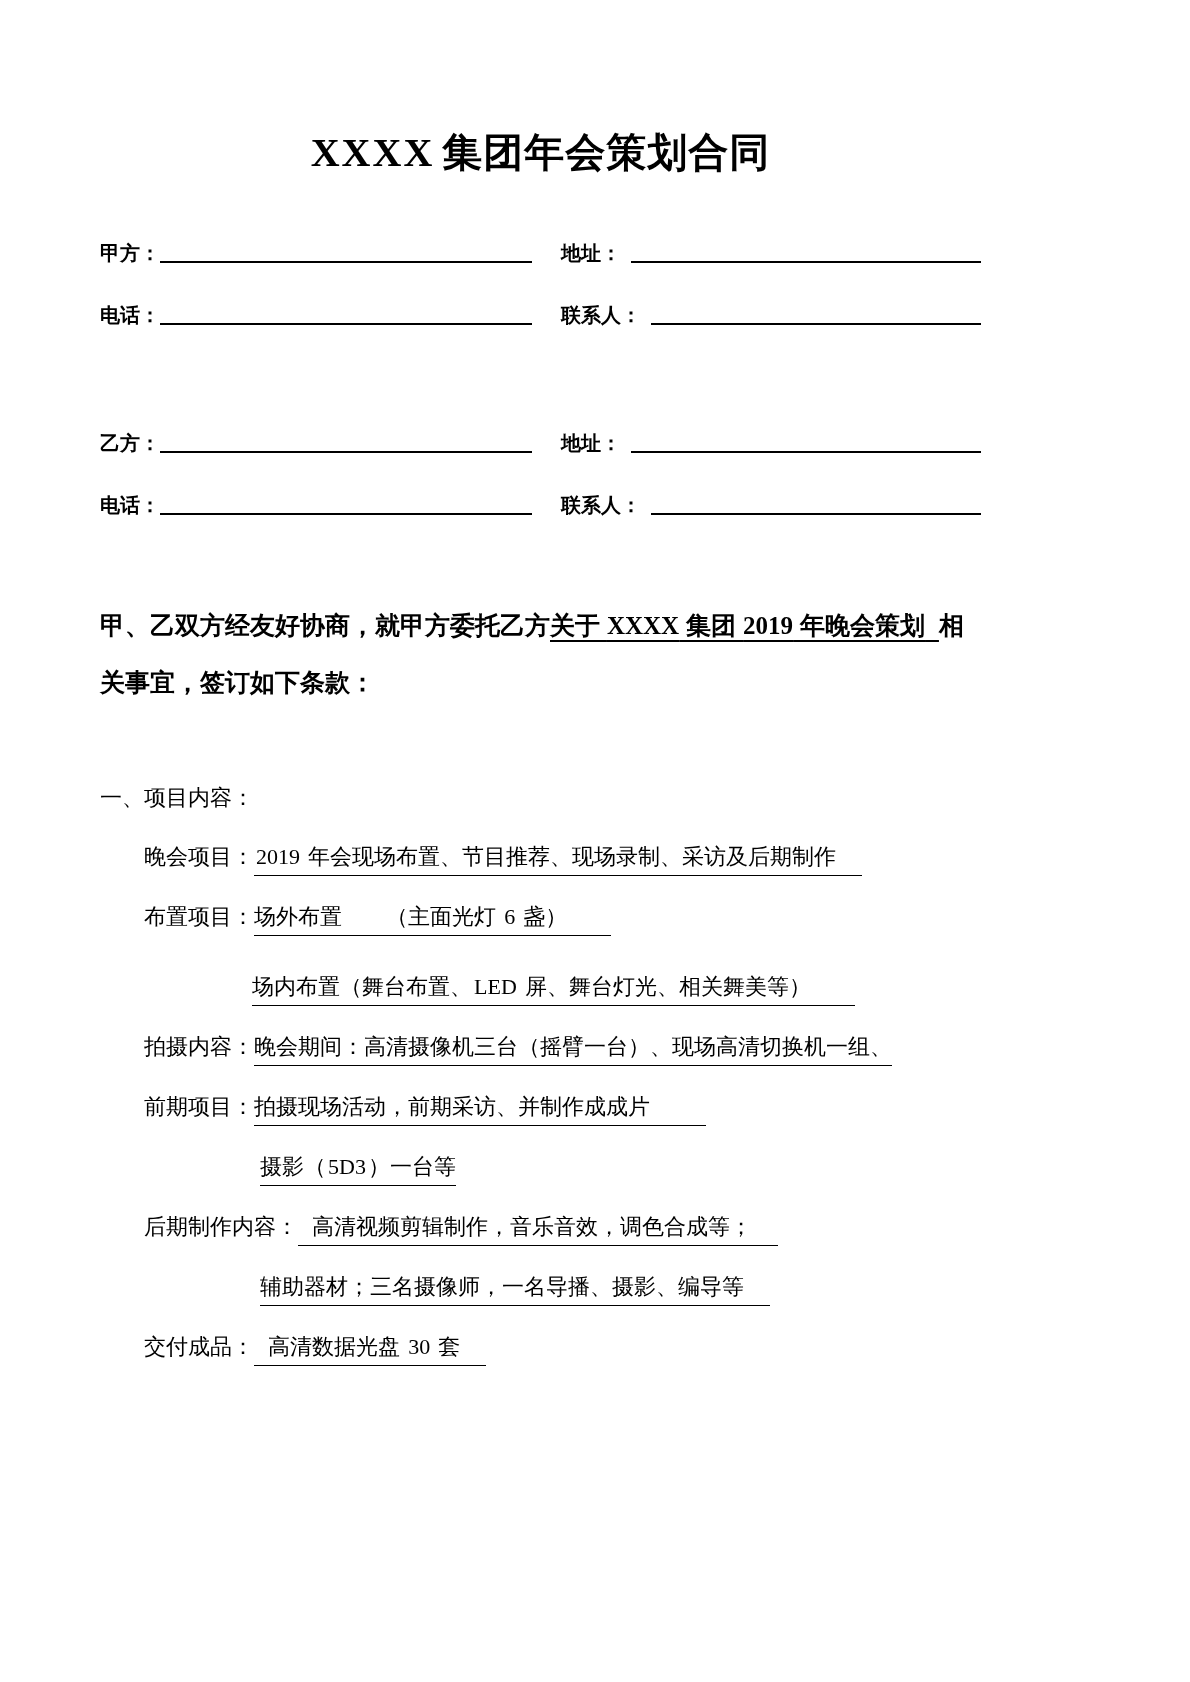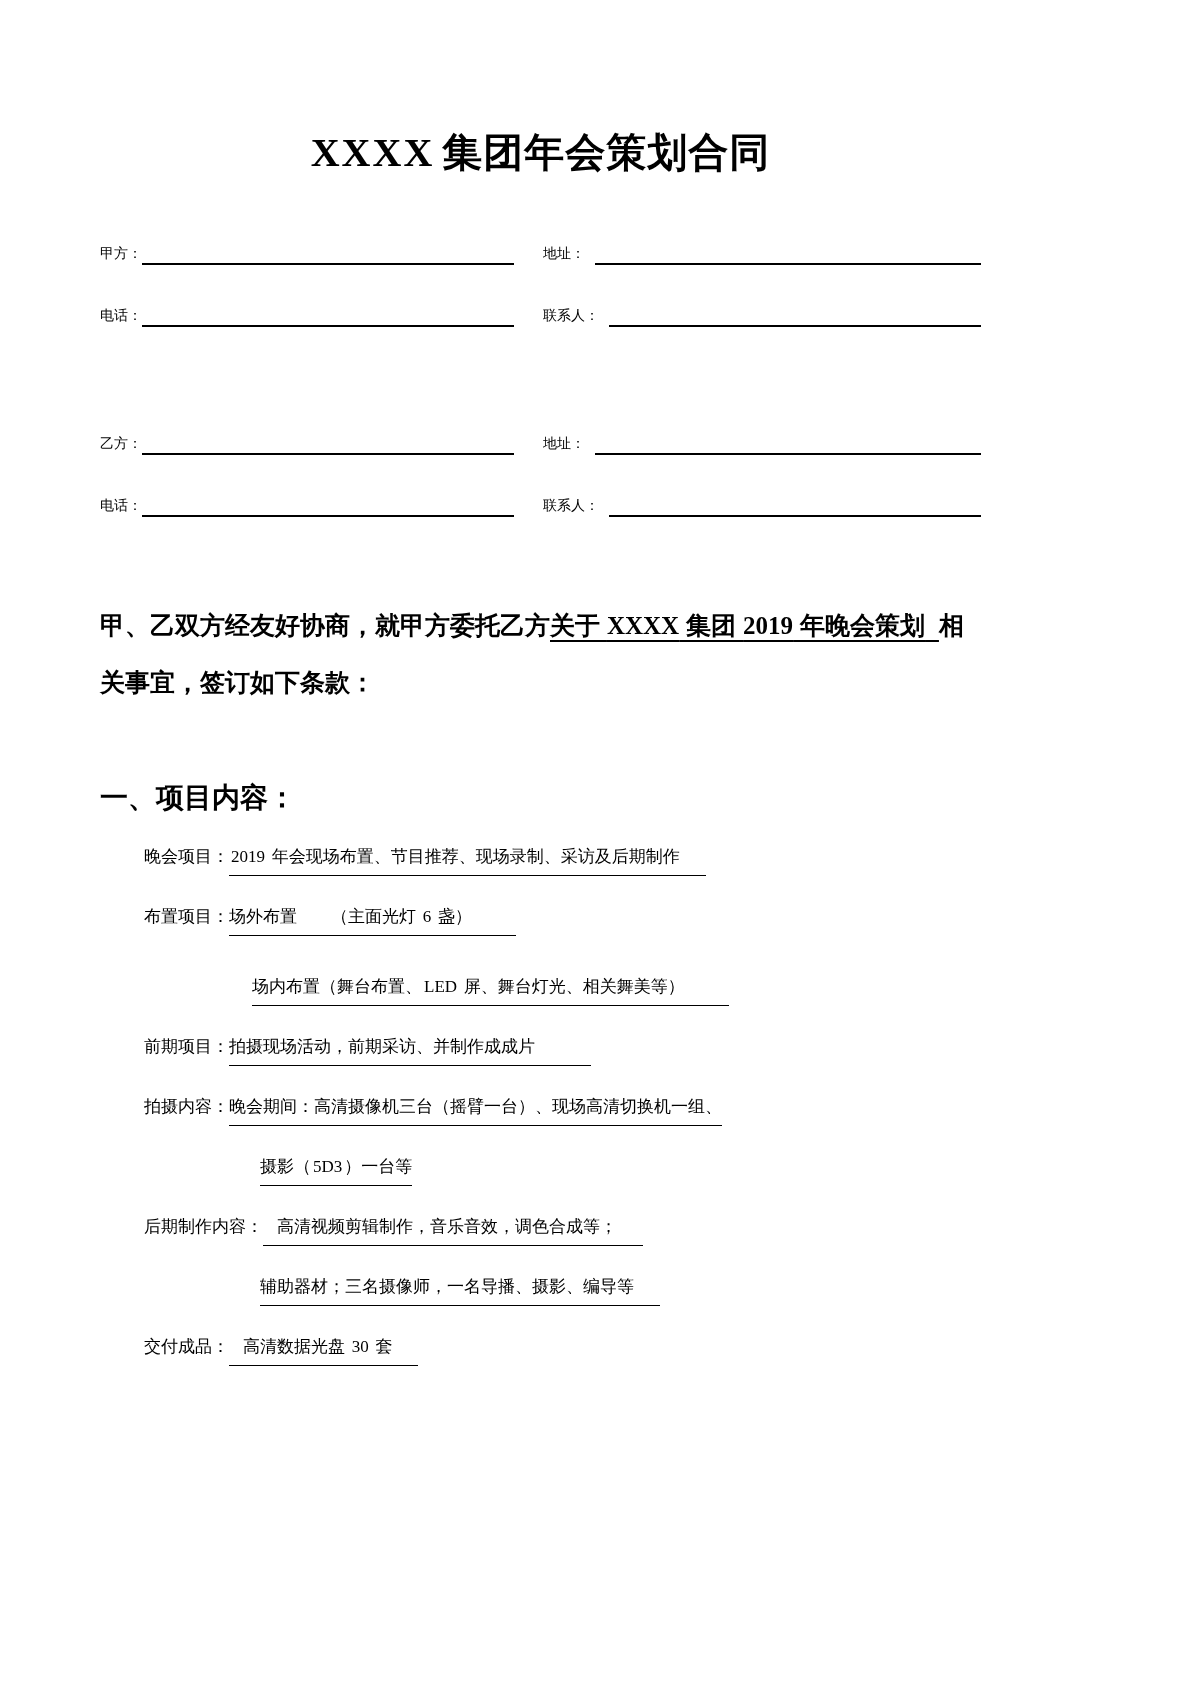--- a/index.html
+++ b/index.html
@@ -43,23 +43,22 @@
 
   
   .party-block {
     margin-top: 62px;
   }
   .party-block.second {
     margin-top: 100px;
   }
   .form-row {
     display: flex;
-    align-items: flex-end;
-    font-size: 14px;
-    font-weight: normal;
+    font-size: 20px;
+    font-weight: bold;
     line-height: 28px;
     margin-bottom: 34px;
     white-space: nowrap;
   }
   .form-label {
     flex: 0 0 auto;
   }
   .blank-line {
     flex: 1 1 auto;
     border-bottom: 2px solid #000;
@@ -91,33 +90,33 @@
     text-underline-offset: 6px;
   }
   .intro .lat {
     font-family: "Liberation Serif", "DejaVu Serif", serif;
     font-weight: bold;
   }
 
   
   .section-heading {
     margin-top: 72px;
-    font-size: 28px;
-    font-weight: bold;
+    font-size: 22px;
+    font-weight: normal;
     line-height: 32px;
   }
 
   
   .items {
     margin-top: 28px;
   }
   .item-row {
     display: flex;
     align-items: baseline;
-    font-size: 17px;
+    font-size: 22px;
     line-height: 30px;
     margin-bottom: 26px;
     padding-left: 44px;
     white-space: nowrap;
   }
   .item-row.cont {
     padding-left: 152px;
     margin-top: 36px;
   }
   .item-row.cont2 {
@@ -194,29 +193,29 @@
     <div class="item-row">
       <span class="item-label">布置项目：</span>
       <span class="item-value pad-r-md"><span>场外布置　　（主面光灯 </span><span class="lat">6</span><span> 盏）</span></span>
     </div>
 
     <div class="item-row cont">
       <span class="item-value pad-r-md"><span>场内布置（舞台布置、</span><span class="lat">LED</span><span> 屏、舞台灯光、相关舞美等）</span></span>
     </div>
 
     <div class="item-row">
+      <span class="item-label">拍摄内容：</span>
+      <span class="item-value">晚会期间：高清摄像机三台（摇臂一台）、现场高清切换机一组、</span>
+    </div>
+
+    <div class="item-row">
       <span class="item-label">前期项目：</span>
       <span class="item-value pad-r-lg">拍摄现场活动，前期采访、并制作成成片</span>
     </div>
 
-    <div class="item-row">
-      <span class="item-label">拍摄内容：</span>
-      <span class="item-value">晚会期间：高清摄像机三台（摇臂一台）、现场高清切换机一组、</span>
-    </div>
-
     <div class="item-row cont2">
       <span class="item-value"><span>摄影（</span><span class="lat">5D3</span><span>）一台等</span></span>
     </div>
 
     <div class="item-row">
       <span class="item-label">后期制作内容：</span>
       <span class="item-value pad-r-sm pad-l-sm">高清视频剪辑制作，音乐音效，调色合成等；</span>
     </div>
 
     <div class="item-row cont2">

